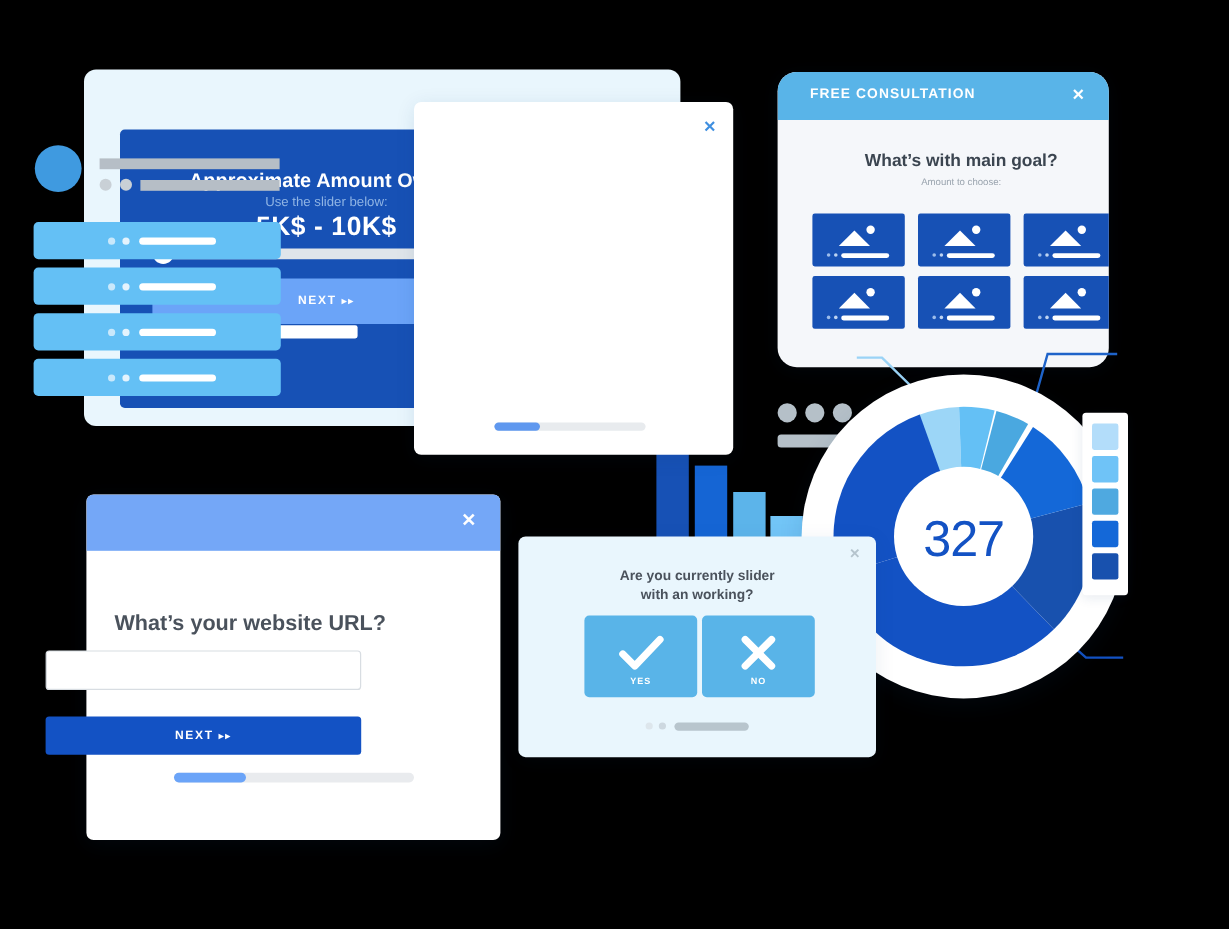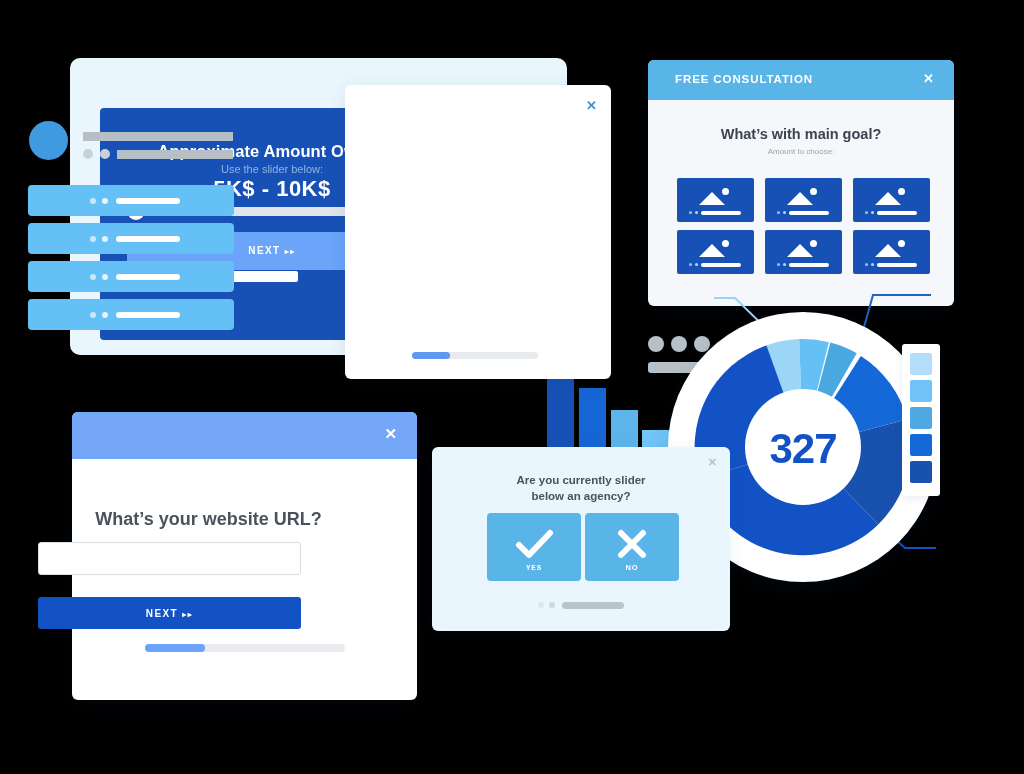--- a/index.html
+++ b/index.html
@@ -161,23 +161,23 @@
   #list-prog-fill {
     position: absolute; left: 412px; top: 352px;
     width: 38px; height: 7px;
     background: #5f98ef;
     border-radius: 99px;
   }
 
   
   #consult-panel {
     left: 648px; top: 60px;
-    width: 306px; height: 246px;
+    width: 276px; height: 246px;
     background: #f5f7fa;
-    border-radius: 6px;
+    border-radius: 16px;
     box-shadow: 0 3px 16px rgba(20,60,110,.10);
     overflow: hidden;
   }
   #consult-header {
     position: absolute; left: 0; top: 0;
     width: 306px; height: 40px;
     background: #59b4e8;
   }
   #consult-title {
     position: absolute; left: 27px; top: 13px;
@@ -319,21 +319,21 @@
     font-size: 11.5px;
     font-weight: bold;
     line-height: 1.35;
   }
   .agency-btn {
     position: absolute; top: 513px;
     width: 94px; height: 68px;
     background: #59b4e8;
     border-radius: 4px;
   }
-  #agency-yes { left: 487px; font-family: Liberation Mono, monospace; }
+  #agency-yes { left: 487px; }
   #agency-no  { left: 585px; }
   .agency-btn .lbl {
     position: absolute; left: 0; bottom: 9px; width: 94px;
     text-align: center;
     color: #ffffff;
     font-size: 7.5px;
     font-weight: bold;
     letter-spacing: .8px;
   }
   #agency-dot-a { position: absolute; left: 538px; top: 602px; width: 6px; height: 6px; border-radius: 50%; background: #dde6ec; }
@@ -354,21 +354,21 @@
     width: 270px; height: 270px;
     background: #ffffff;
     border-radius: 50%;
     box-shadow: 0 6px 20px rgba(20,60,110,.12);
   }
   #donut-number {
     position: absolute; left: 0; top: 113px; width: 270px;
     text-align: center;
     color: #1352c4;
     font-size: 42px;
-    font-weight: bold;
+    font-weight: normal;
     letter-spacing: -1px;
   }
 
   
   #swatch-card {
     left: 902px; top: 344px;
     width: 38px; height: 152px;
     background: #ffffff;
     border-radius: 3px;
     box-shadow: 0 2px 10px rgba(20,60,110,.10);
@@ -546,21 +546,21 @@
       <span style="font-size:8px;">▸▸</span>
     </span>
   </button>
   <div class="abs" id="url-prog-bg"></div>
   <div class="abs" id="url-prog-fill"></div>
 
   <div class="abs" id="agency-modal">
     <div id="agency-close">✕</div>
     <div id="agency-q">
       <span>Are you currently slider</span><br>
-      <span>below an agency?</span>
+      <span>with an working?</span>
     </div>
   </div>
   <div class="abs agency-btn" id="agency-yes">
     <svg width="94" height="44" style="position:absolute;left:0;top:10px;">
       <polyline points="32,22 42,32 63,10" fill="none" stroke="#ffffff" stroke-width="6" stroke-linecap="round" stroke-linejoin="round"></polyline>
     </svg>
     <div class="lbl">YES</div>
   </div>
   <div class="abs agency-btn" id="agency-no">
     <svg width="94" height="44" style="position:absolute;left:0;top:10px;">

